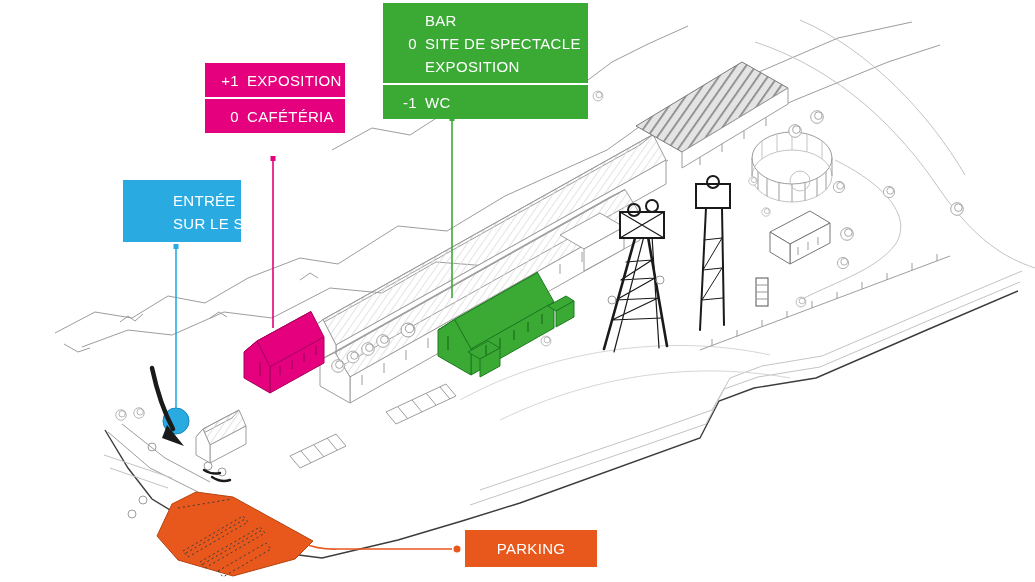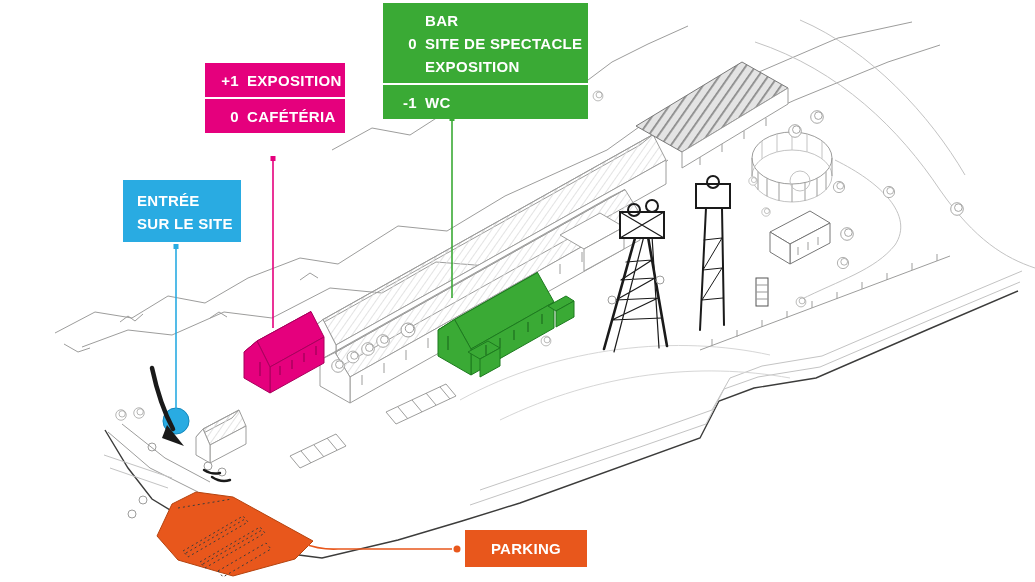--- a/index.html
+++ b/index.html
@@ -7,31 +7,31 @@
   #stage {
     position: relative; width: 1035px; height: 582px;
     background: #fff; overflow: hidden;
     font-family: "Liberation Sans", sans-serif;
   }
   #stage svg { position:absolute; inset:0; }
 
   
   .callout {
     position:absolute; z-index:2; color:#fff;
-    font-weight:700; font-size:15px; letter-spacing:.3px;
+    font-weight:400; font-size:15px; letter-spacing:.3px;
   }
   .callout .sec { padding:6px 10px 5px 10px; }
   .callout .sec + .sec { border-top:2px solid #fff; }
   .crow { display:flex; align-items:center; height:23px; white-space:nowrap; }
   .num { width:24px; flex:none; text-align:right; margin-right:8px; }
   .callout.no-num .sec { padding-left:14px; }
   .callout.center .crow { justify-content:center; }
   .callout.bg-green   { background:var(--c-green); }
   .callout.bg-magenta { background:var(--c-magenta); }
-  .callout.bg-blue    { background:var(--c-blue); }
+  .callout.bg-blue    { background:var(--c-blue);padding-left:36px; }
   .callout.bg-orange  { background:var(--c-orange); }
 
   
   .ln   { stroke:#9d9d9c; stroke-width:1; fill:none; }
   .lnl  { stroke:#c3c3c3; stroke-width:1; fill:none; }
   .lnxl { stroke:#d6d6d6; stroke-width:1; fill:none; }
   .lnd  { stroke:#3c3c3b; stroke-width:1.4; fill:none; }
   .bld  { fill:#fff; stroke:#9d9d9c; stroke-width:1; stroke-linejoin:round; }
   .roof { fill:url(#hl); stroke:#9d9d9c; stroke-width:1; stroke-linejoin:round; }
   .blk  { stroke:#1a1a1a; fill:none; stroke-linecap:round; }
@@ -282,21 +282,21 @@
 
         <span class="txt">ENTRÉE</span>
       </div>
       <div class="crow">
 
         <span class="txt">SUR LE SITE</span>
       </div>
     </div>
   </div>
 
-  <div class="callout bg-orange center" style="left:465px; top:530px; width:122px; height:37px;">
+  <div class="callout bg-orange center" style="left:465px; top:530px; width:132px; height:37px;">
     <div class="sec" style="padding-top:7px;">
       <div class="crow">
 
         <span class="txt">PARKING</span>
       </div>
     </div>
   </div>
 
 </div>
 

